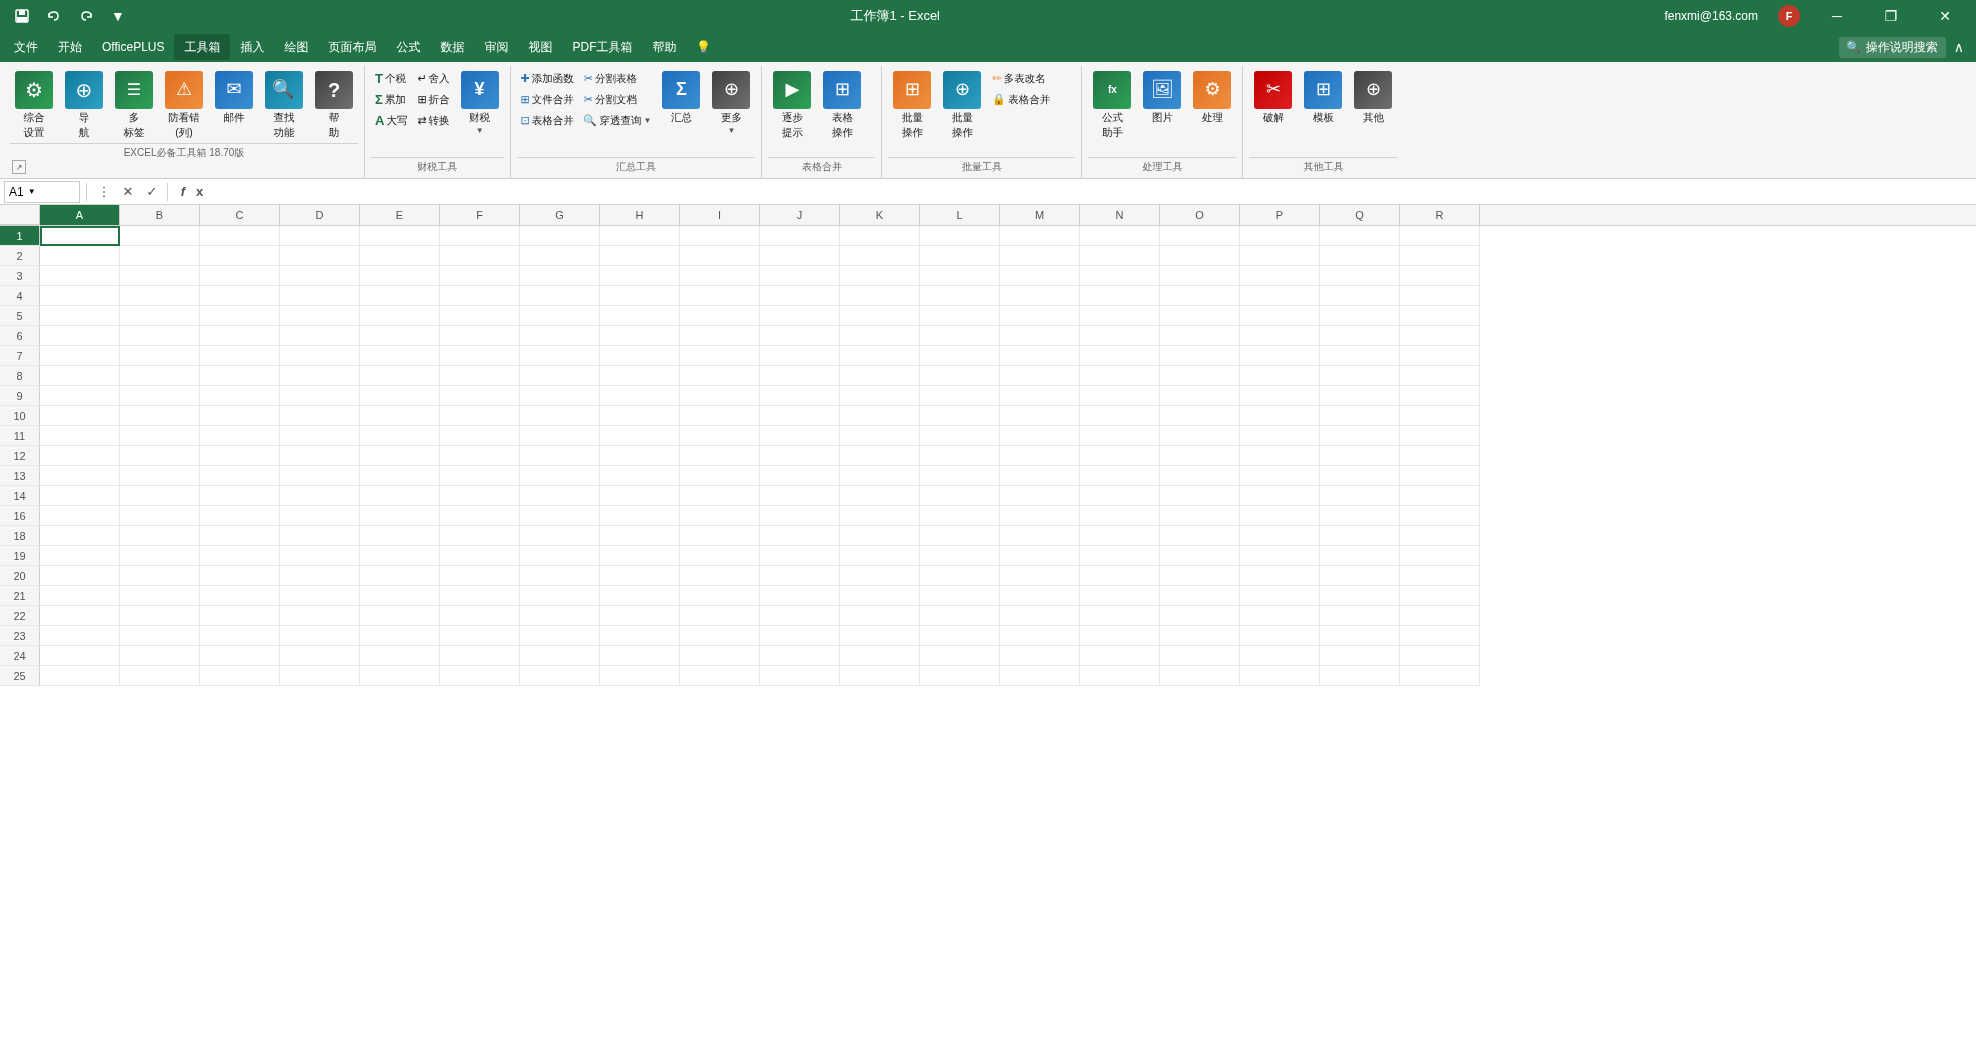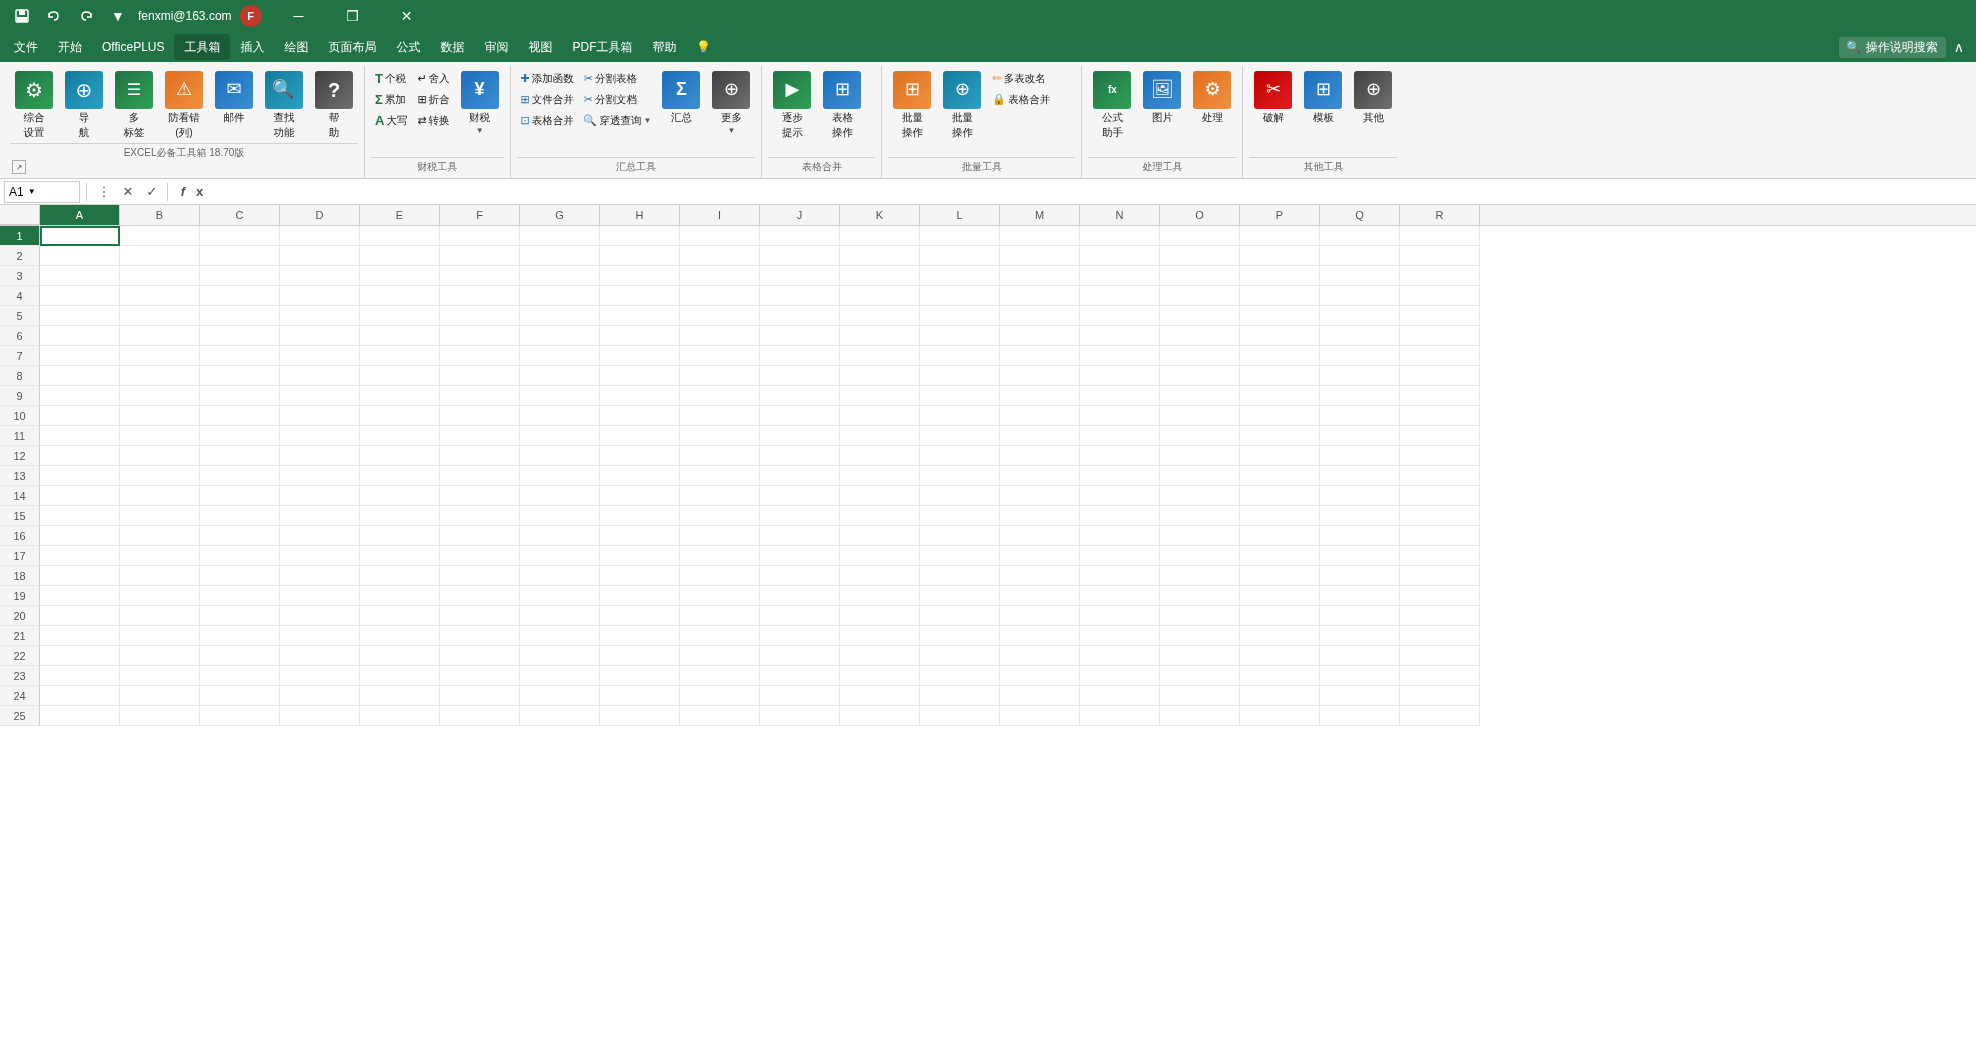--- a/index.html
+++ b/index.html
@@ -12,21 +12,21 @@
       display: flex;
       align-items: center;
       padding: 0 8px;
       color: white;
     }
     .title-bar-left { display: flex; align-items: center; gap: 4px; }
     .title-bar-center { flex: 1; text-align: center; font-size: 13px; color: white; }
     .title-bar-right { display: flex; align-items: center; gap: 8px; font-size: 12px; }
     .title-btn { width: 46px; height: 32px; display: flex; align-items: center; justify-content: center; cursor: pointer; color: white; font-size: 14px; }
     .qat-btn { width: 28px; height: 28px; display: flex; align-items: center; justify-content: center; cursor: pointer; color: white; font-size: 14px; border-radius: 3px; }
-    .user-info { display: flex; align-items: center; gap: 8px; color: white; font-size: 12px; cursor: pointer; padding: 2px 6px; border-radius: 3px; }
+    .user-info { display: flex; align-items: center; gap: 20px; color: white; font-size: 12px; cursor: pointer; padding: 2px 6px; border-radius: 3px; }
     .avatar { width: 22px; height: 22px; border-radius: 50%; background: #c0392b; display: flex; align-items: center; justify-content: center; color: white; font-size: 11px; font-weight: bold; }
 
     
     .menu-bar {
       height: 30px;
       background: #217346;
       display: flex;
       align-items: center;
       padding: 0 4px;
     }
@@ -142,20 +142,21 @@
         </svg>
     </div>
     <div class="qat-btn" title="恢复">
       <svg width="16" height="16" viewBox="0 0 16 16" fill="none">
           <path d="M13 8 Q13 4 8 4 Q4 4 4 8 Q4 12 8 12" stroke="white" stroke-width="1.5" fill="none"></path>
           <path d="M13 5 L13 9 L9 9" stroke="white" stroke-width="1.5" fill="none"></path>
         </svg>
     </div>
     <div class="qat-btn" title="自定义快速访问工具栏">▼</div>
   </div>
+  <div class="title-bar-center">工作簿1 - Excel</div>
   <div class="title-bar-right">
     <div class="user-info">
       <span>fenxmi@163.com</span>
       <div class="avatar">
           <span>F</span>
         </div>
     </div>
     <div class="title-btn">─</div>
     <div class="title-btn">❐</div>
     <div class="title-btn close">✕</div>
@@ -727,41 +728,20 @@
         <div class="cell"></div>
         <div class="cell"></div>
         <div class="cell"></div>
         <div class="cell"></div>
         <div class="cell"></div>
         <div class="cell"></div>
         <div class="cell"></div>
         <div class="cell"></div>
       </div>
       <div class="spreadsheet-row">
-        <div class="row-number">15</div>
-        <div class="cell"></div>
-        <div class="cell"></div>
-        <div class="cell"></div>
-        <div class="cell"></div>
-        <div class="cell"></div>
-        <div class="cell"></div>
-        <div class="cell"></div>
-        <div class="cell"></div>
-        <div class="cell"></div>
-        <div class="cell"></div>
-        <div class="cell"></div>
-        <div class="cell"></div>
-        <div class="cell"></div>
-        <div class="cell"></div>
-        <div class="cell"></div>
-        <div class="cell"></div>
-        <div class="cell"></div>
-        <div class="cell"></div>
-      </div>
-      <div class="spreadsheet-row">
         <div class="row-number">16</div>
         <div class="cell"></div>
         <div class="cell"></div>
         <div class="cell"></div>
         <div class="cell"></div>
         <div class="cell"></div>
         <div class="cell"></div>
         <div class="cell"></div>
         <div class="cell"></div>
         <div class="cell"></div>
@@ -769,41 +749,20 @@
         <div class="cell"></div>
         <div class="cell"></div>
         <div class="cell"></div>
         <div class="cell"></div>
         <div class="cell"></div>
         <div class="cell"></div>
         <div class="cell"></div>
         <div class="cell"></div>
       </div>
       <div class="spreadsheet-row">
-        <div class="row-number">17</div>
-        <div class="cell"></div>
-        <div class="cell"></div>
-        <div class="cell"></div>
-        <div class="cell"></div>
-        <div class="cell"></div>
-        <div class="cell"></div>
-        <div class="cell"></div>
-        <div class="cell"></div>
-        <div class="cell"></div>
-        <div class="cell"></div>
-        <div class="cell"></div>
-        <div class="cell"></div>
-        <div class="cell"></div>
-        <div class="cell"></div>
-        <div class="cell"></div>
-        <div class="cell"></div>
-        <div class="cell"></div>
-        <div class="cell"></div>
-      </div>
-      <div class="spreadsheet-row">
         <div class="row-number">18</div>
         <div class="cell"></div>
         <div class="cell"></div>
         <div class="cell"></div>
         <div class="cell"></div>
         <div class="cell"></div>
         <div class="cell"></div>
         <div class="cell"></div>
         <div class="cell"></div>
         <div class="cell"></div>

